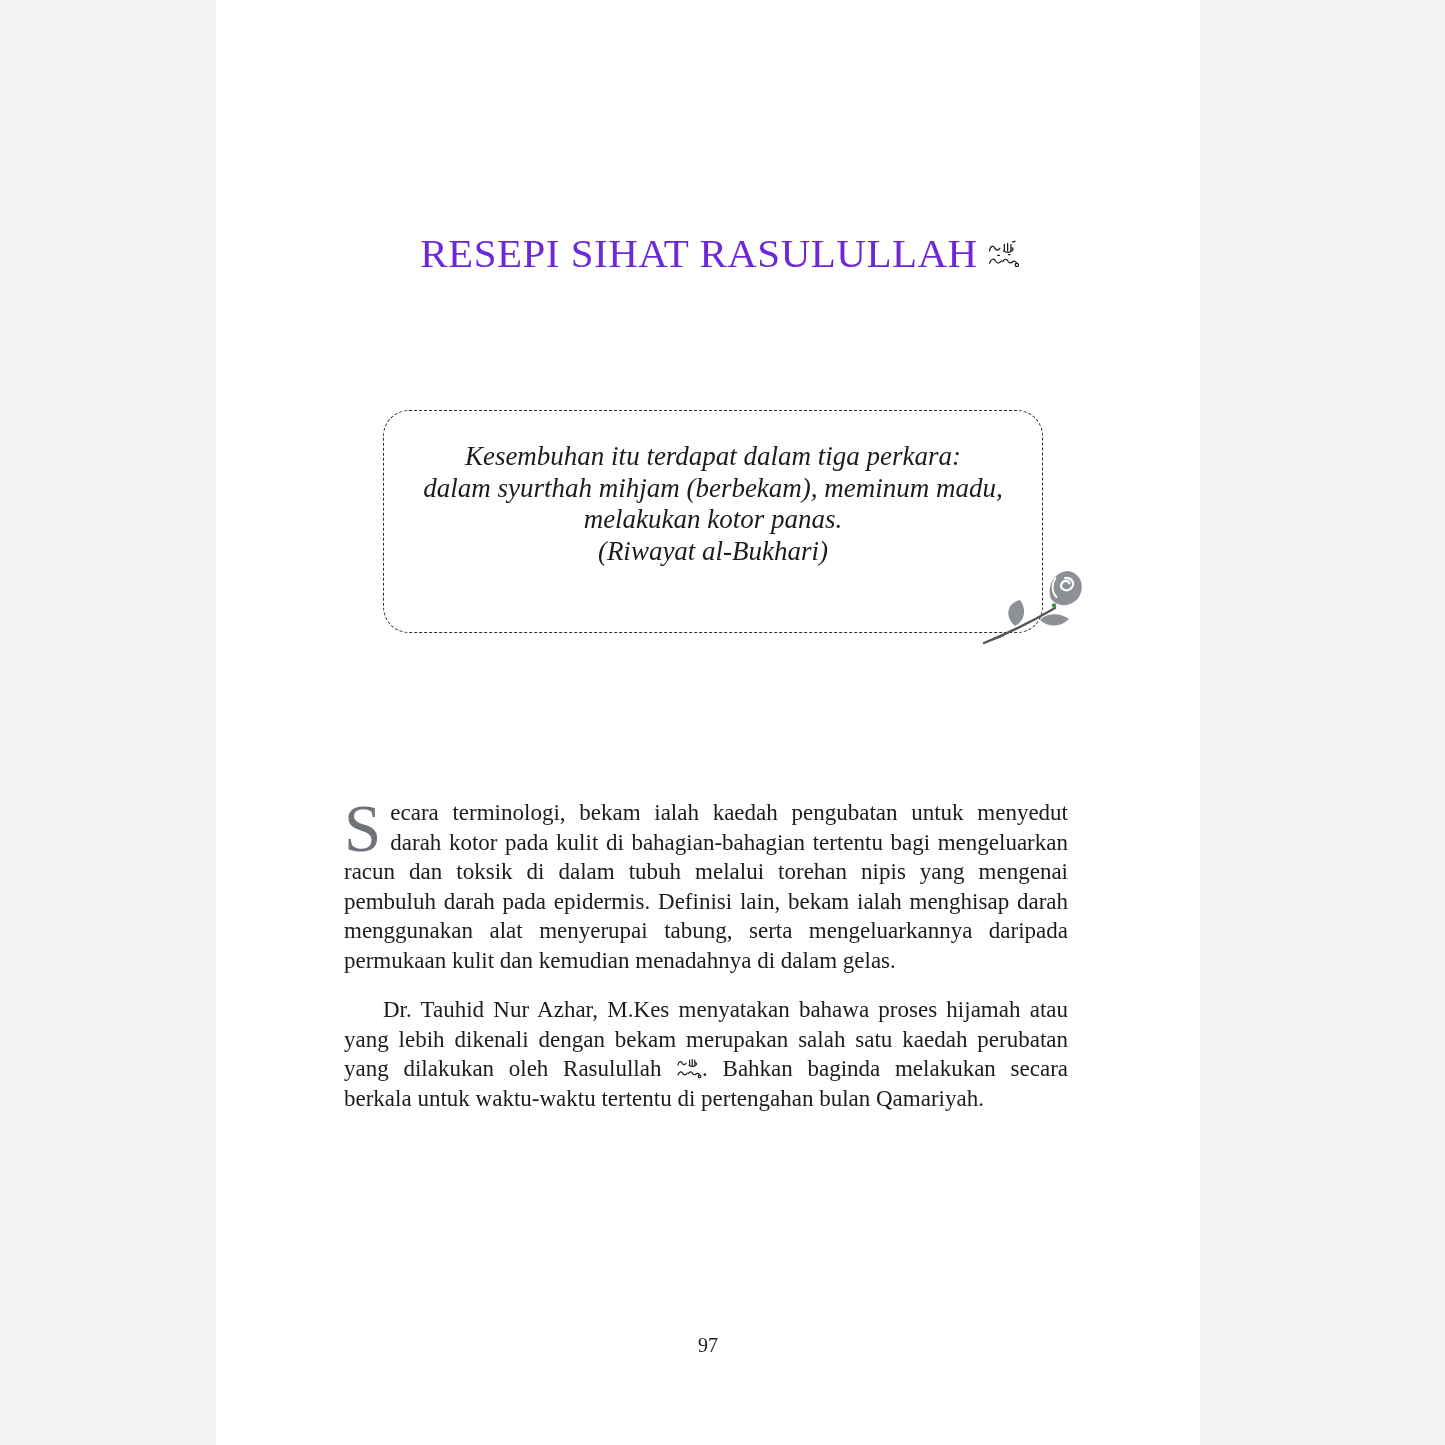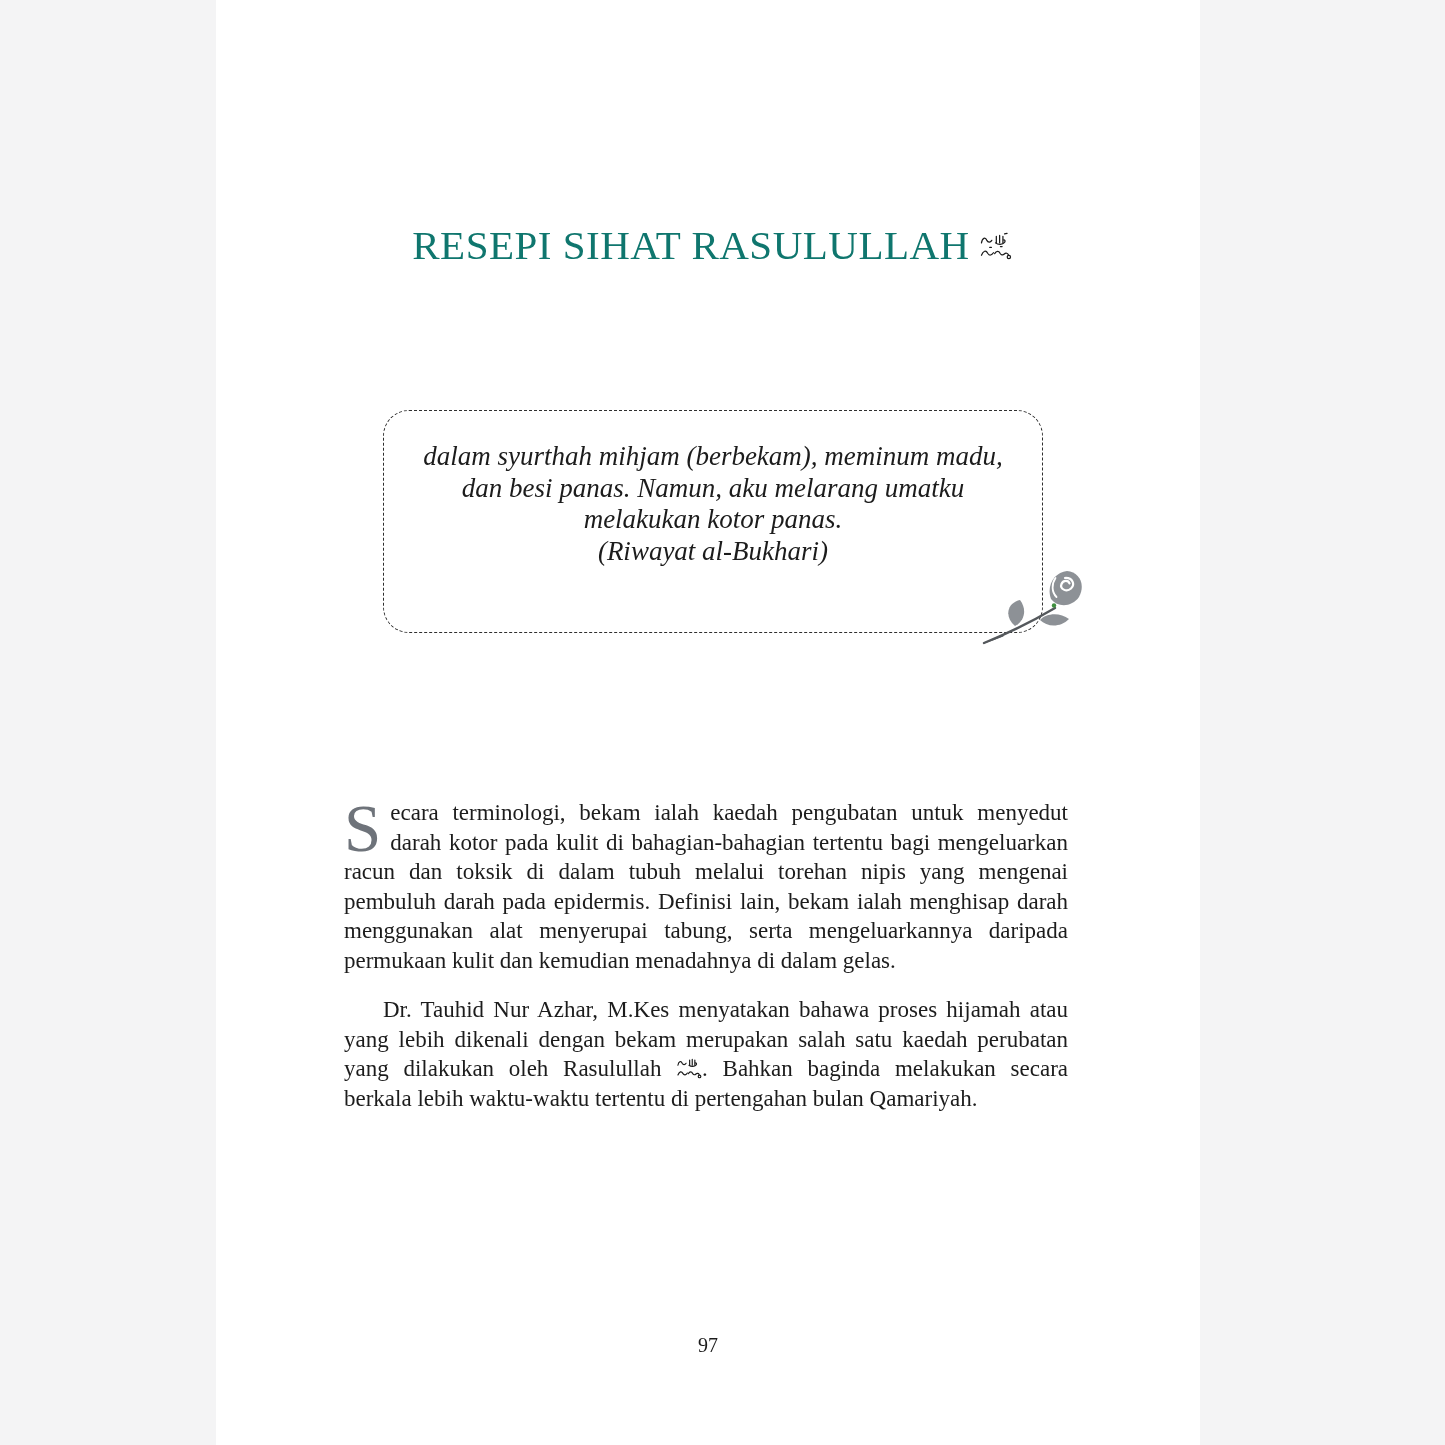--- a/index.html
+++ b/index.html
@@ -12,24 +12,24 @@
     overflow:hidden;
   }
   .page {
     position:absolute; left:216px; top:0;
     width:984px; height:1445px;
     background:#ffffff;
   }
   
   .title {
     position:absolute; top:221px; left:0; width:100%;
-    margin:4px; padding:0;
+    margin:12px; padding:0;
     display:flex; justify-content:center; align-items:center; gap:9px;
     font-size:41px; font-weight:normal; line-height:1;
-    letter-spacing:0.5px; color:#0f766e; white-space:nowrap;
+    letter-spacing:0.5px; color:#6d28d9; white-space:nowrap;
   }
   .pbuh-title { width:33px; height:30px; margin-top:2px; }
   
   .quote-box {
     position:absolute; left:167px; top:410px;
     width:660px; height:223px; box-sizing:border-box;
     border:1.6px dashed #2f2f2f; border-radius:26px;
     padding-top:30px;
     text-align:center;
     font-style:italic;
@@ -82,22 +82,22 @@
         <path d="M31 1.2 l3 -0.6"></path>
         <path d="M3 27 c2 -5.5 5.5 -6.5 7.5 -2.5 c2 3.5 5 2.5 7 -0.5"></path>
         <path d="M19 25 c2 -3.5 5 -3.5 6.5 -0.5 c1.2 2.2 3.2 3 5.2 1 c1.8 -1.8 4.3 -1 5 1.2"></path>
         <circle cx="36.2" cy="29.2" r="2"></circle>
         <path d="M13 17.5 l2 0 M26 16.5 l2 0"></path>
       </g>
     </svg>
   </h1>
 
   <div class="quote-box">
+    <div class="quote-line">Kesembuhan itu terdapat dalam tiga perkara:</div>
     <div class="quote-line">dalam syurthah mihjam (berbekam), meminum madu,</div>
-    <div class="quote-line">dan besi panas. Namun, aku melarang umatku</div>
     <div class="quote-line">melakukan kotor panas.</div>
     <div class="quote-line">(Riwayat al-Bukhari)</div>
   </div>
 
   <svg class="rose" viewBox="0 0 106 87" aria-hidden="true">
 
     <path d="M6 80 C 28 71, 50 61, 77 45" stroke="#54585c" stroke-width="2.4" fill="none" stroke-linecap="round"></path>
     <path d="M6 80 C 13 77.5, 19 75.5, 25 73" stroke="#54585c" stroke-width="1.1" fill="none" stroke-linecap="round"></path>
 
     <path d="M37 63 C 26 54, 29 40, 42 37 C 49 46, 47 58, 37 63 Z" fill="#8d9196"></path>
@@ -119,19 +119,19 @@
     <p class="para-indent">
       <span>Dr. Tauhid Nur Azhar, M.Kes menyatakan bahawa proses </span><span class="italic-term">hijamah</span><span> atau yang lebih dikenali dengan bekam merupakan salah satu kaedah perubatan yang dilakukan oleh Rasulullah </span><svg class="pbuh-inline" viewBox="0 0 40 34" aria-hidden="true">
           <g stroke="#1a1a1a" stroke-width="1.8" fill="none" stroke-linecap="round" stroke-linejoin="round">
             <path d="M3 12 c1 -6 4.5 -7.5 6.5 -3 c1.5 3 4.5 2.5 6 0"></path>
             <path d="M21 4 v8 M25 3 v9 M29 4 v8"></path>
             <path d="M20 12 c3 2.5 8.5 2.5 11 -0.5 c1.2 -1.6 0.4 -3.4 -1.4 -3"></path>
             <path d="M3 27 c2 -5.5 5.5 -6.5 7.5 -2.5 c2 3.5 5 2.5 7 -0.5"></path>
             <path d="M19 25 c2 -3.5 5 -3.5 6.5 -0.5 c1.2 2.2 3.2 3 5.2 1 c1.8 -1.8 4.3 -1 5 1.2"></path>
             <circle cx="36.2" cy="29.2" r="2"></circle>
           </g>
-        </svg><span>. Bahkan baginda melakukan secara berkala lebih waktu-waktu tertentu di pertengahan bulan Qamariyah.</span>
+        </svg><span>. Bahkan baginda melakukan secara berkala untuk waktu-waktu tertentu di pertengahan bulan Qamariyah.</span>
     </p>
   </div>
 
   <div class="page-number">97</div>
 
 </div>
 
 </body></html>

